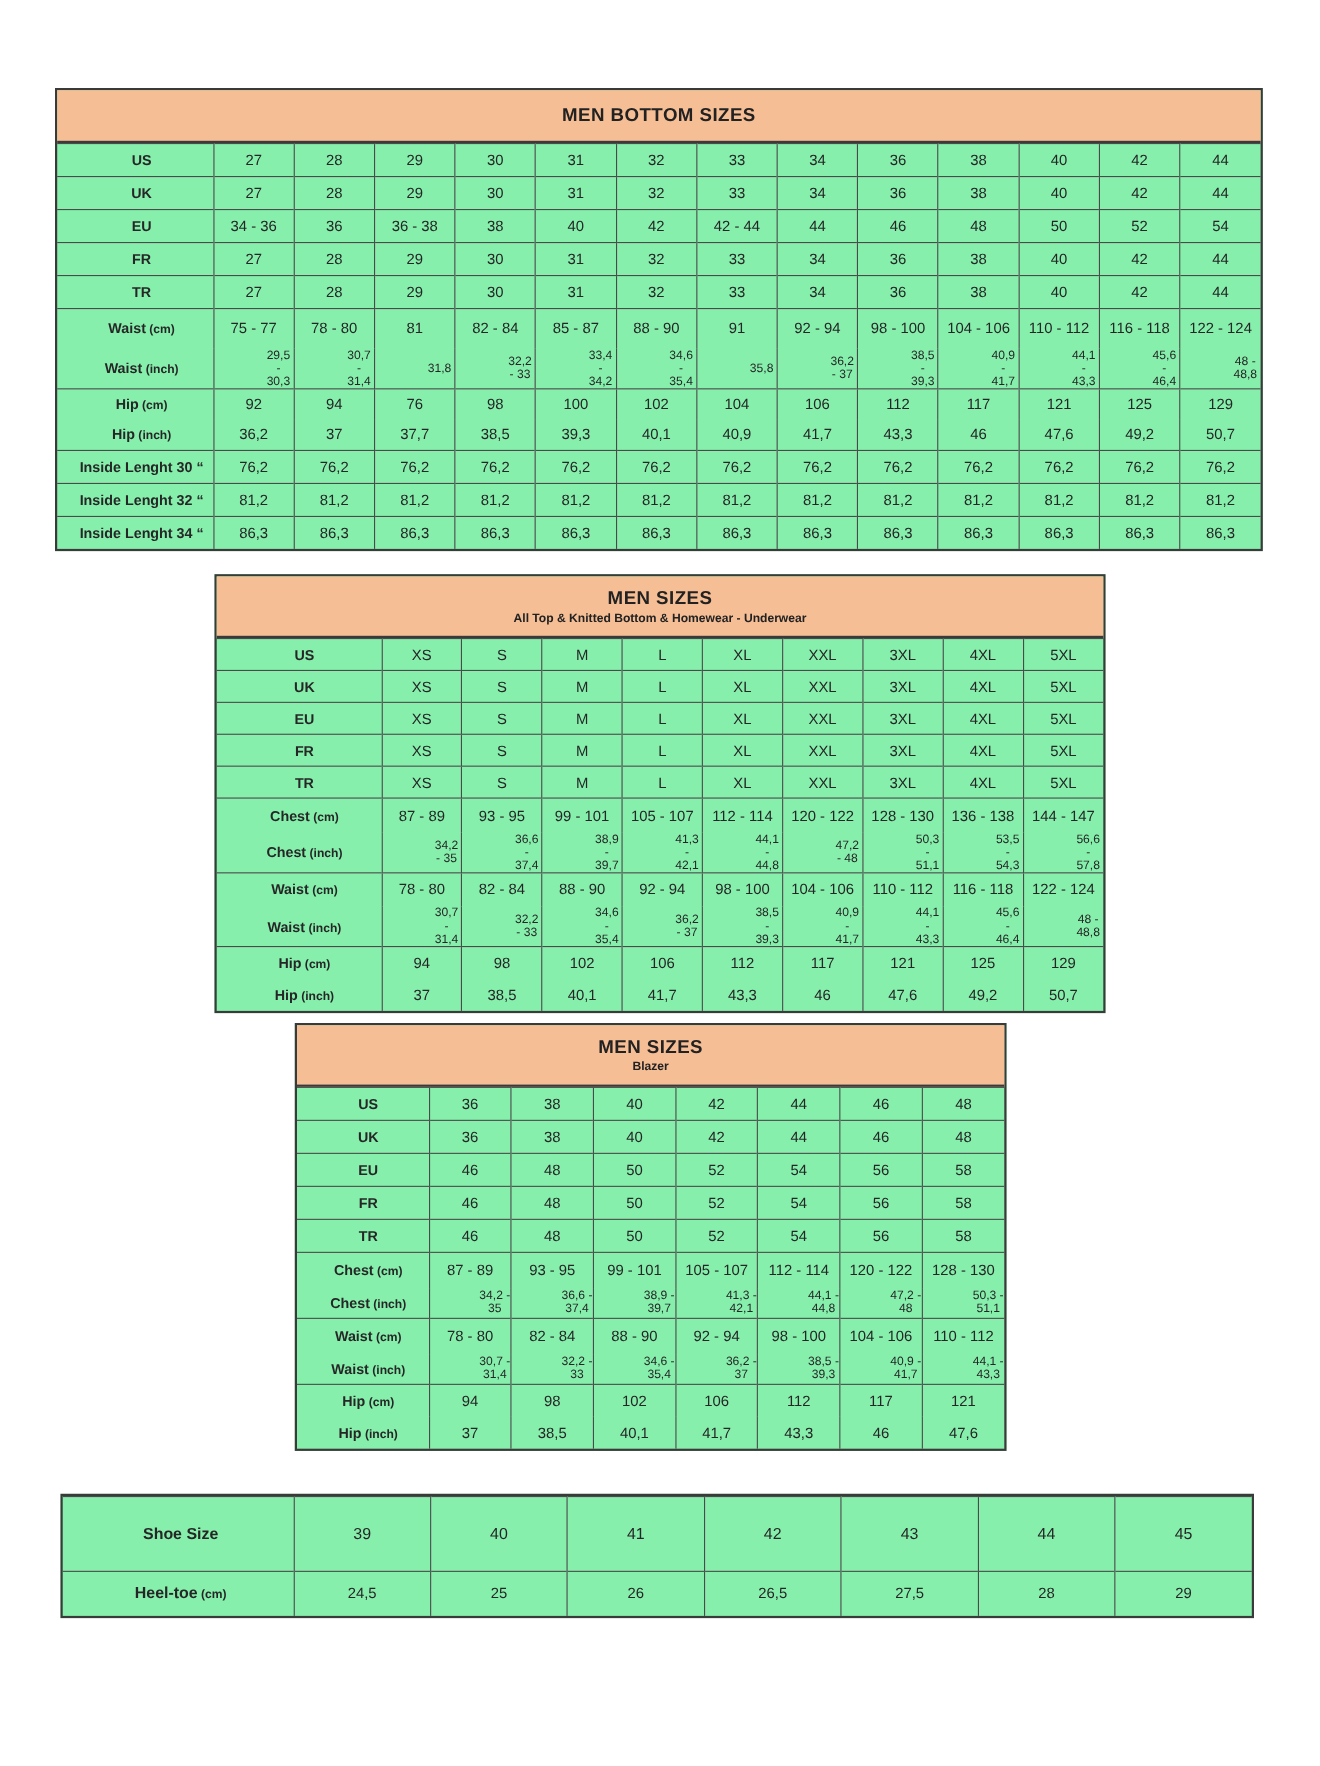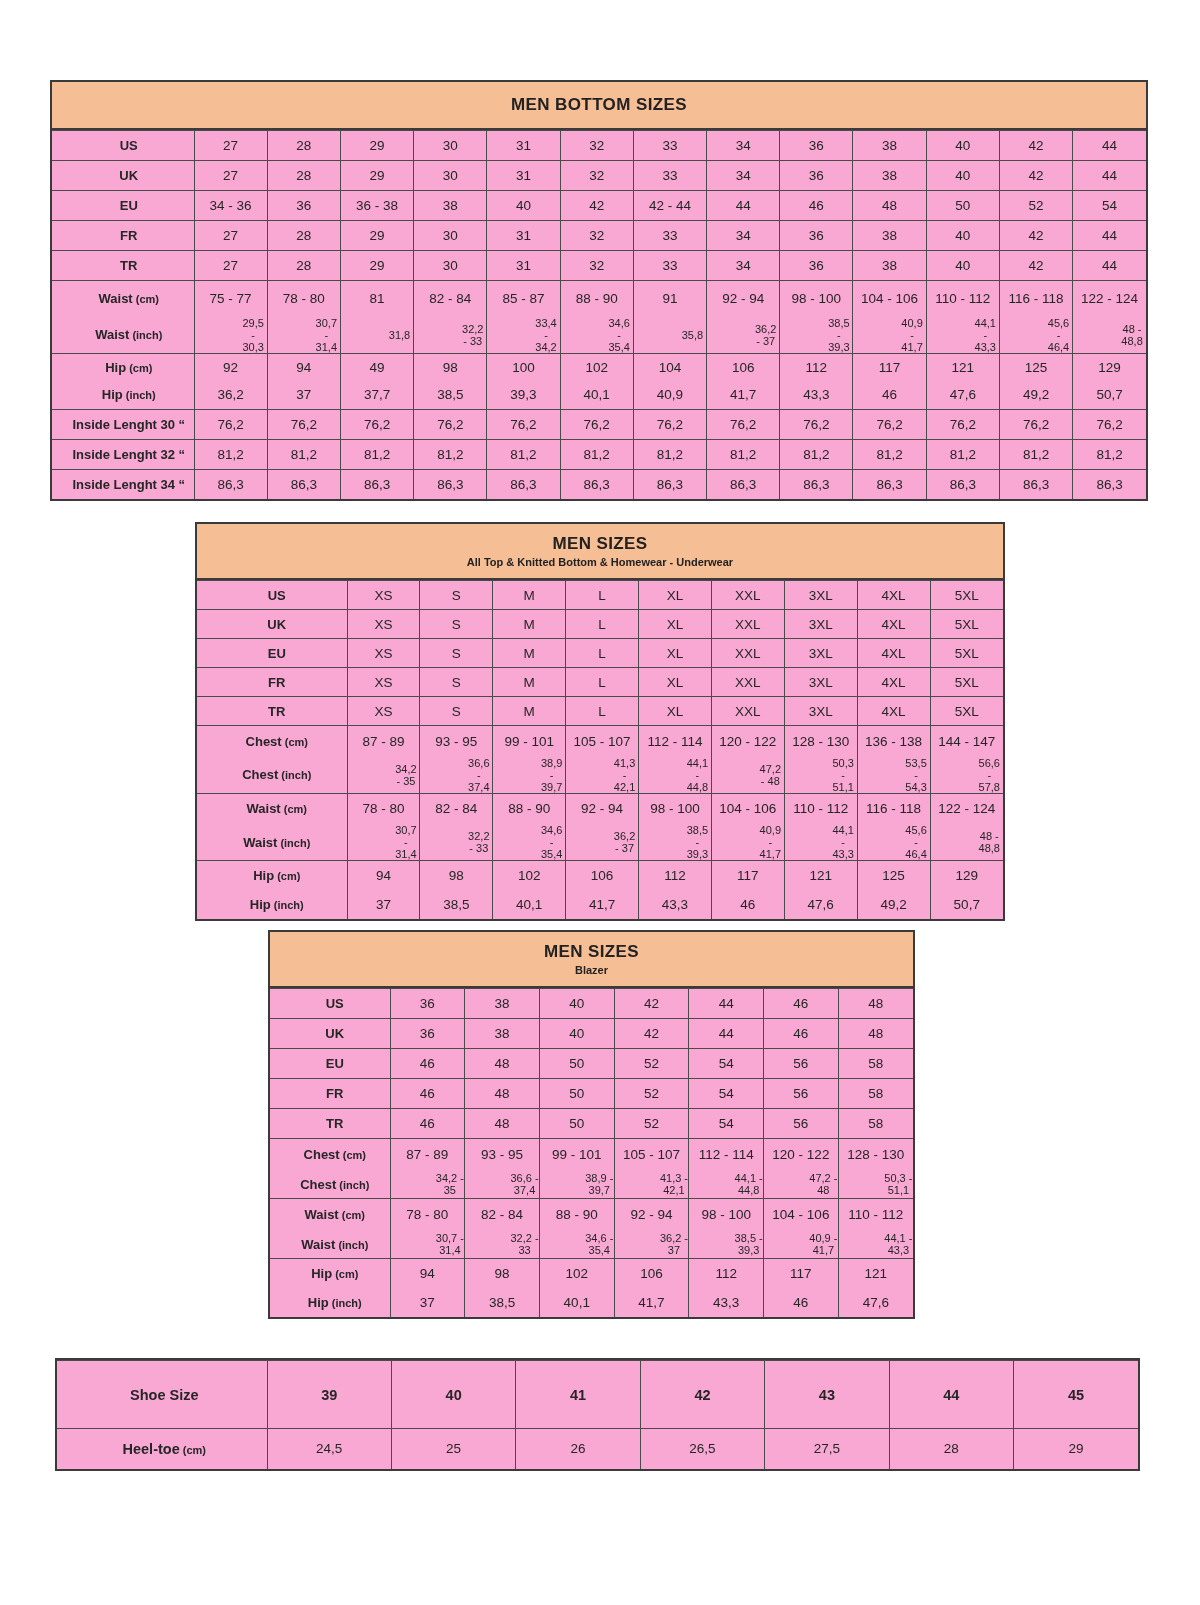--- a/index.html
+++ b/index.html
@@ -5,21 +5,21 @@
   html,body{margin:0;padding:0;}
   body{
     width:1200px;height:1605px;background:#ffffff;
     font-family:"Liberation Sans", sans-serif;color:#262626;
     position:relative;overflow:hidden;
   }
   .size-table{
     position:absolute;
     border:2px solid #3a3a3a;
     box-sizing:border-box;
-    background:#f9a8d4;
+    background:#86efac;
   }
   .tbl-header{
     background:#f6be95;
     border-bottom:2px solid #3a3a3a;
     box-sizing:border-box;
     display:flex;flex-direction:column;justify-content:center;align-items:center;
   }
   .tbl-title{
     font-weight:bold;font-size:17px;letter-spacing:.4px;color:#222;
   }
@@ -34,21 +34,21 @@
     vertical-align:middle;
   }
   td.lbl{
     border-left:none;text-align:center;padding-left:12px;font-weight:bold;font-size:13px;
     white-space:nowrap;
   }
   .lbl-sub{font-size:11px;font-weight:bold;}
   tbody tr.grp-start td{border-top:1px solid #4a4a4a;}
   table tbody:first-child tr.grp-start td{border-top:none;}
   tr.small td.val{font-size:11px;padding-left:45px;}
-  tr.boldvals td.val{font-weight:bold;font-size:14.5px;}
+  tr.boldvals td.val{font-weight:normal;font-size:14.5px;}
   
   [data-table-index="3"] td.lbl{font-size:14.5px;padding-left:5px;}
   [data-table-index="1"] td.lbl, [data-table-index="2"] td.lbl{padding-left:10px;}
 </style>
 </head>
 <body>
 
 <section class="size-table" data-table-index="0" style="left: 50px; top: 80px; width: 1098px;">
   <div class="tbl-header" style="height: 48px;">
     <span class="tbl-title">MEN BOTTOM SIZES</span>
@@ -193,21 +193,21 @@
           <td class="val">44,1 - 43,3</td>
           <td class="val">45,6 - 46,4</td>
           <td class="val">48 - 48,8</td>
         </tr>
       </tbody>
       <tbody>
         <tr class="grp-start" style="height: 28px;">
           <td class="lbl"><span class="lbl-main">Hip</span><span class="lbl-sub"> (cm)</span></td>
           <td class="val">92</td>
           <td class="val">94</td>
-          <td class="val">49</td>
+          <td class="val">76</td>
           <td class="val">98</td>
           <td class="val">100</td>
           <td class="val">102</td>
           <td class="val">104</td>
           <td class="val">106</td>
           <td class="val">112</td>
           <td class="val">117</td>
           <td class="val">121</td>
           <td class="val">125</td>
           <td class="val">129</td>

